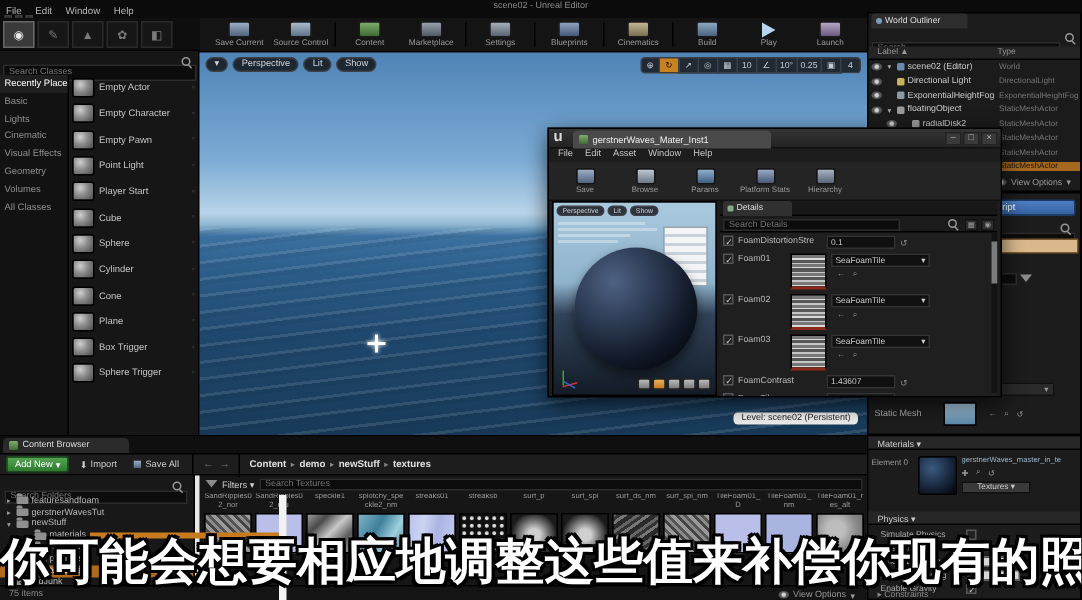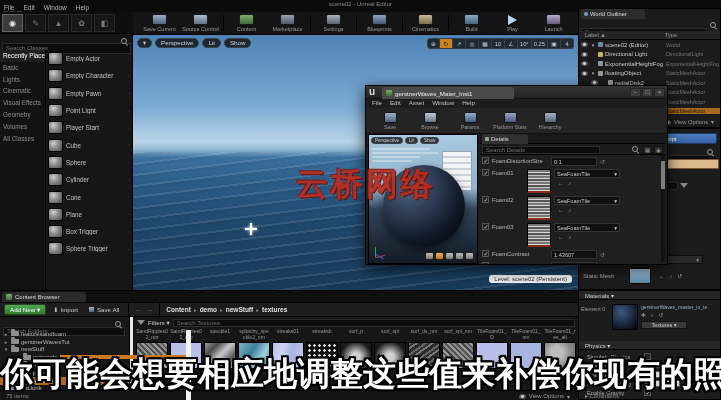--- a/index.html
+++ b/index.html
@@ -894,16 +894,15 @@
         </div>
       </div>
       <div class="abs" id="fwd-scroll">
           <div id="fwd-thumb"></div>
         </div>
     </div>
   </div>
 
   <div class="abs" id="orangestrip"></div>
   <div class="abs" id="whitebar"></div>
-  <div class="abs" id="watermark">云桥网络</div>
   <div class="abs" id="subtitle">你可能会想要相应地调整这些值来补偿你现有的照明设置</div>
 
 </div>
 
 </body></html>

